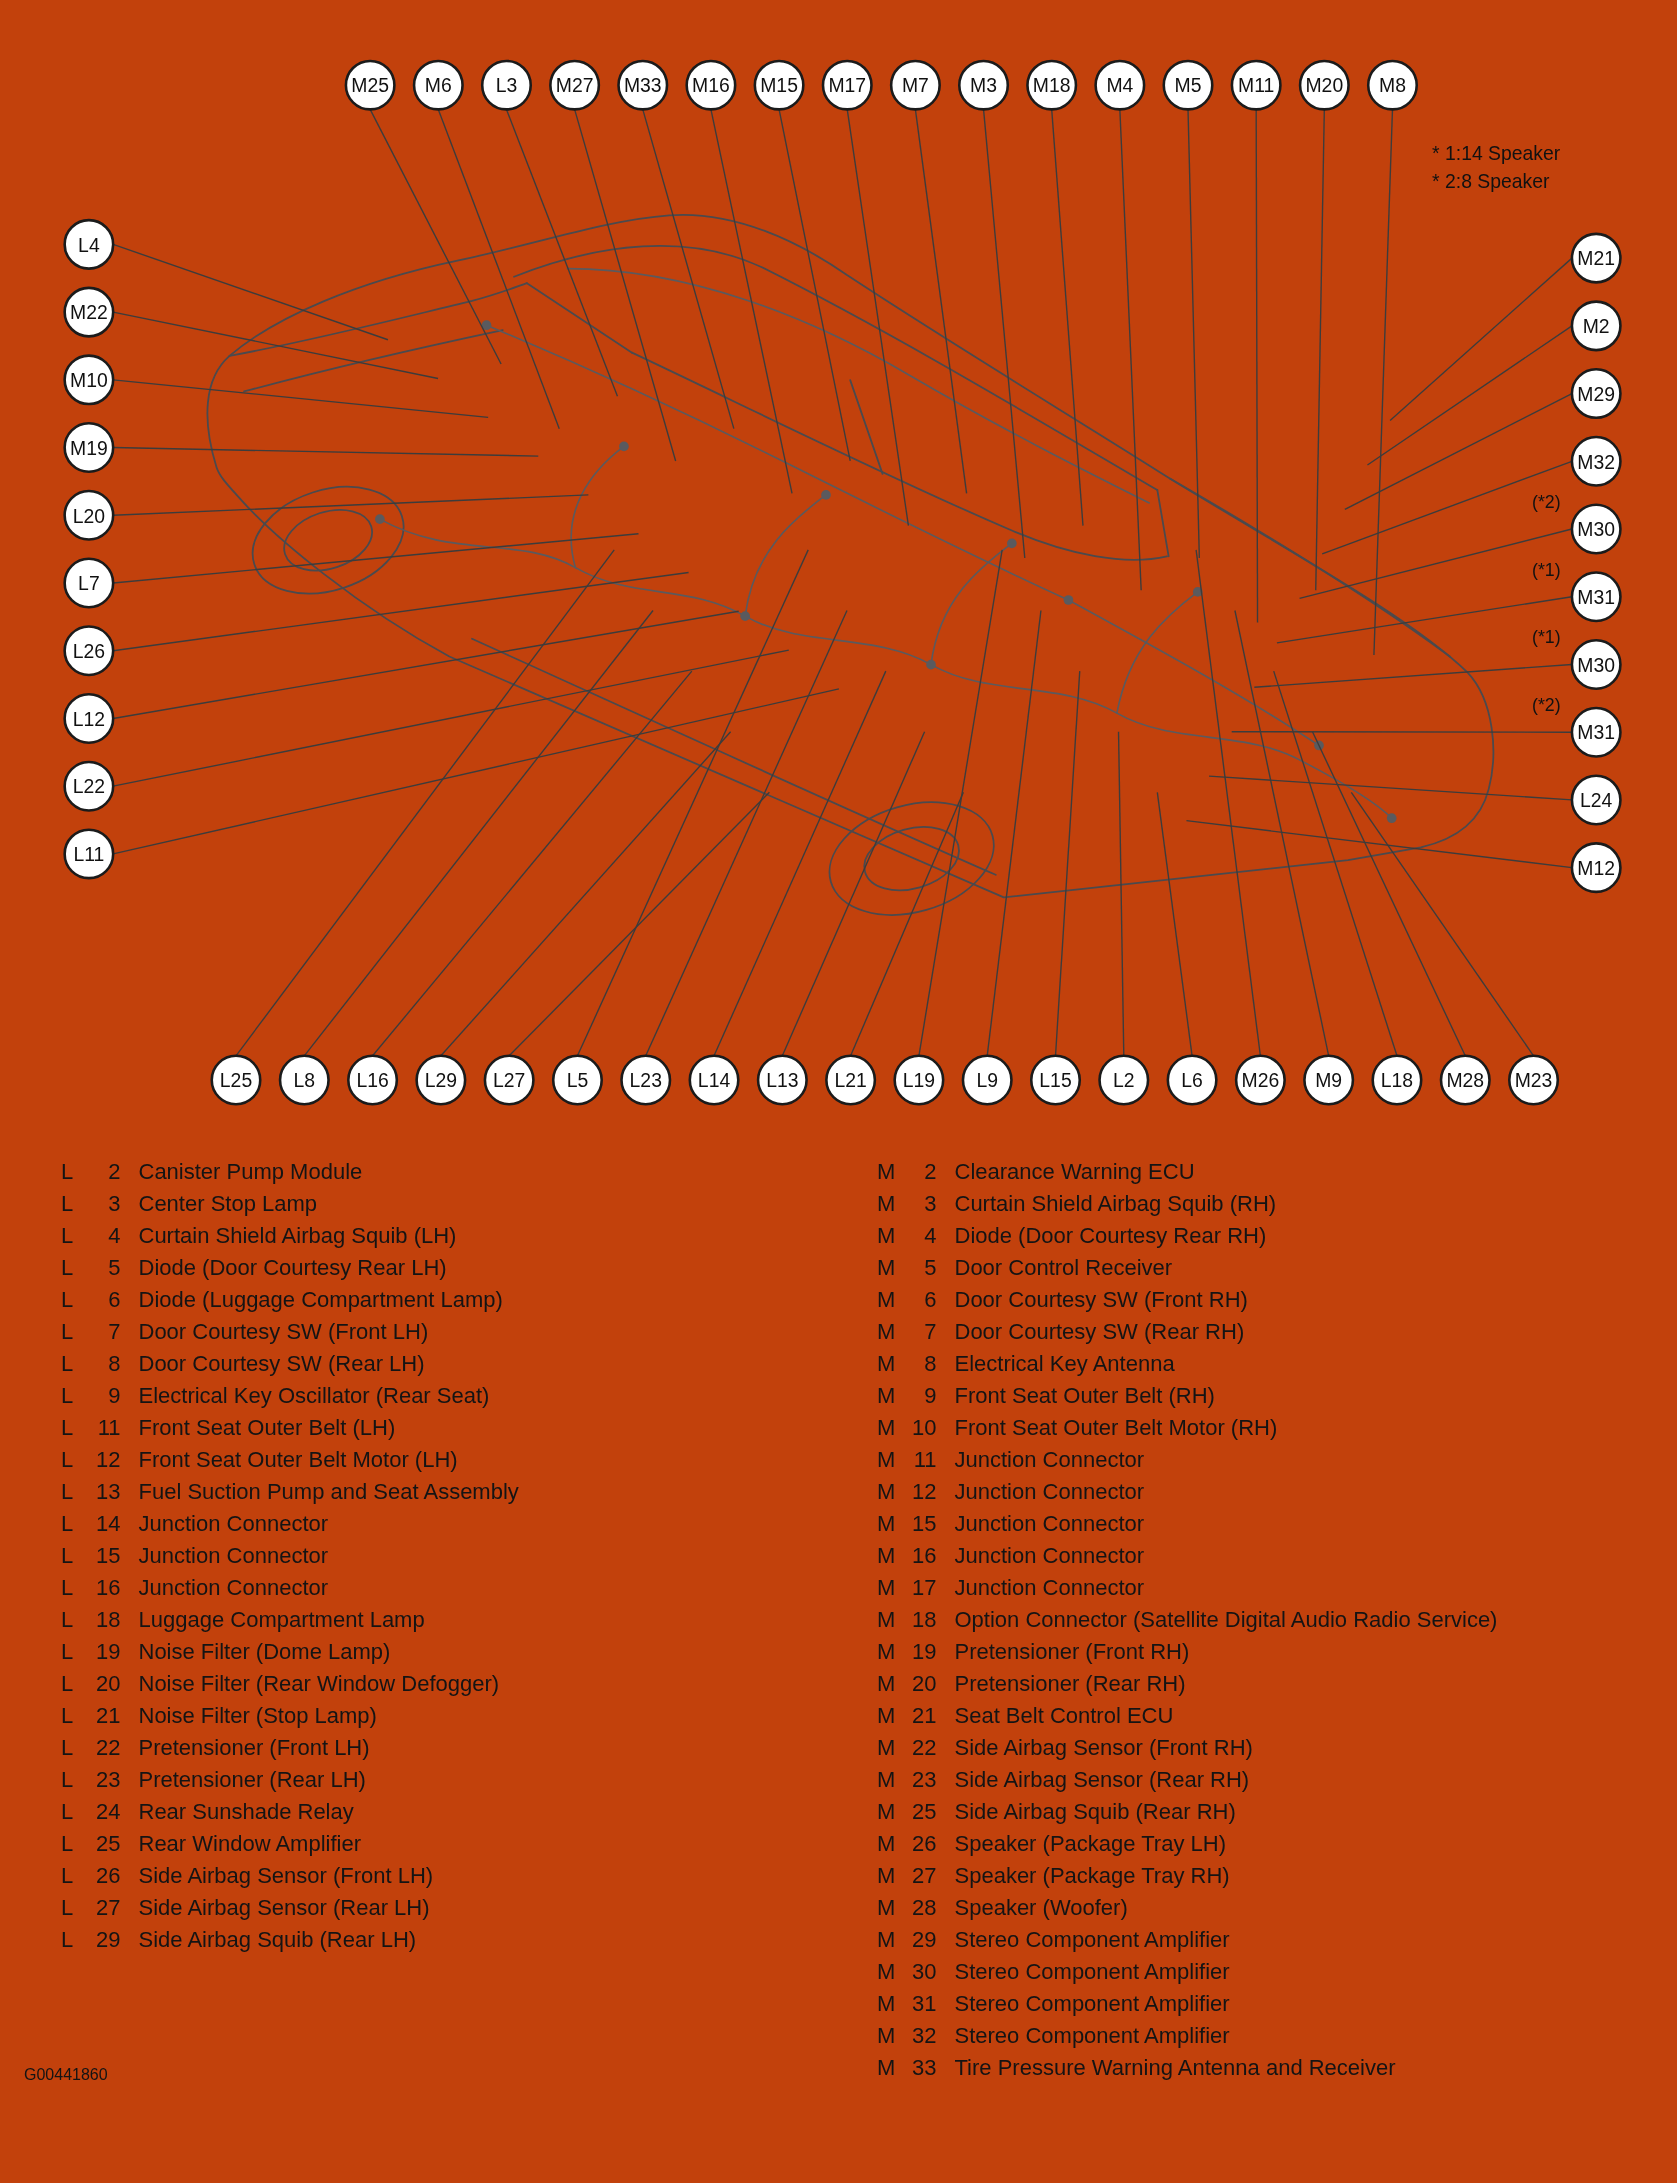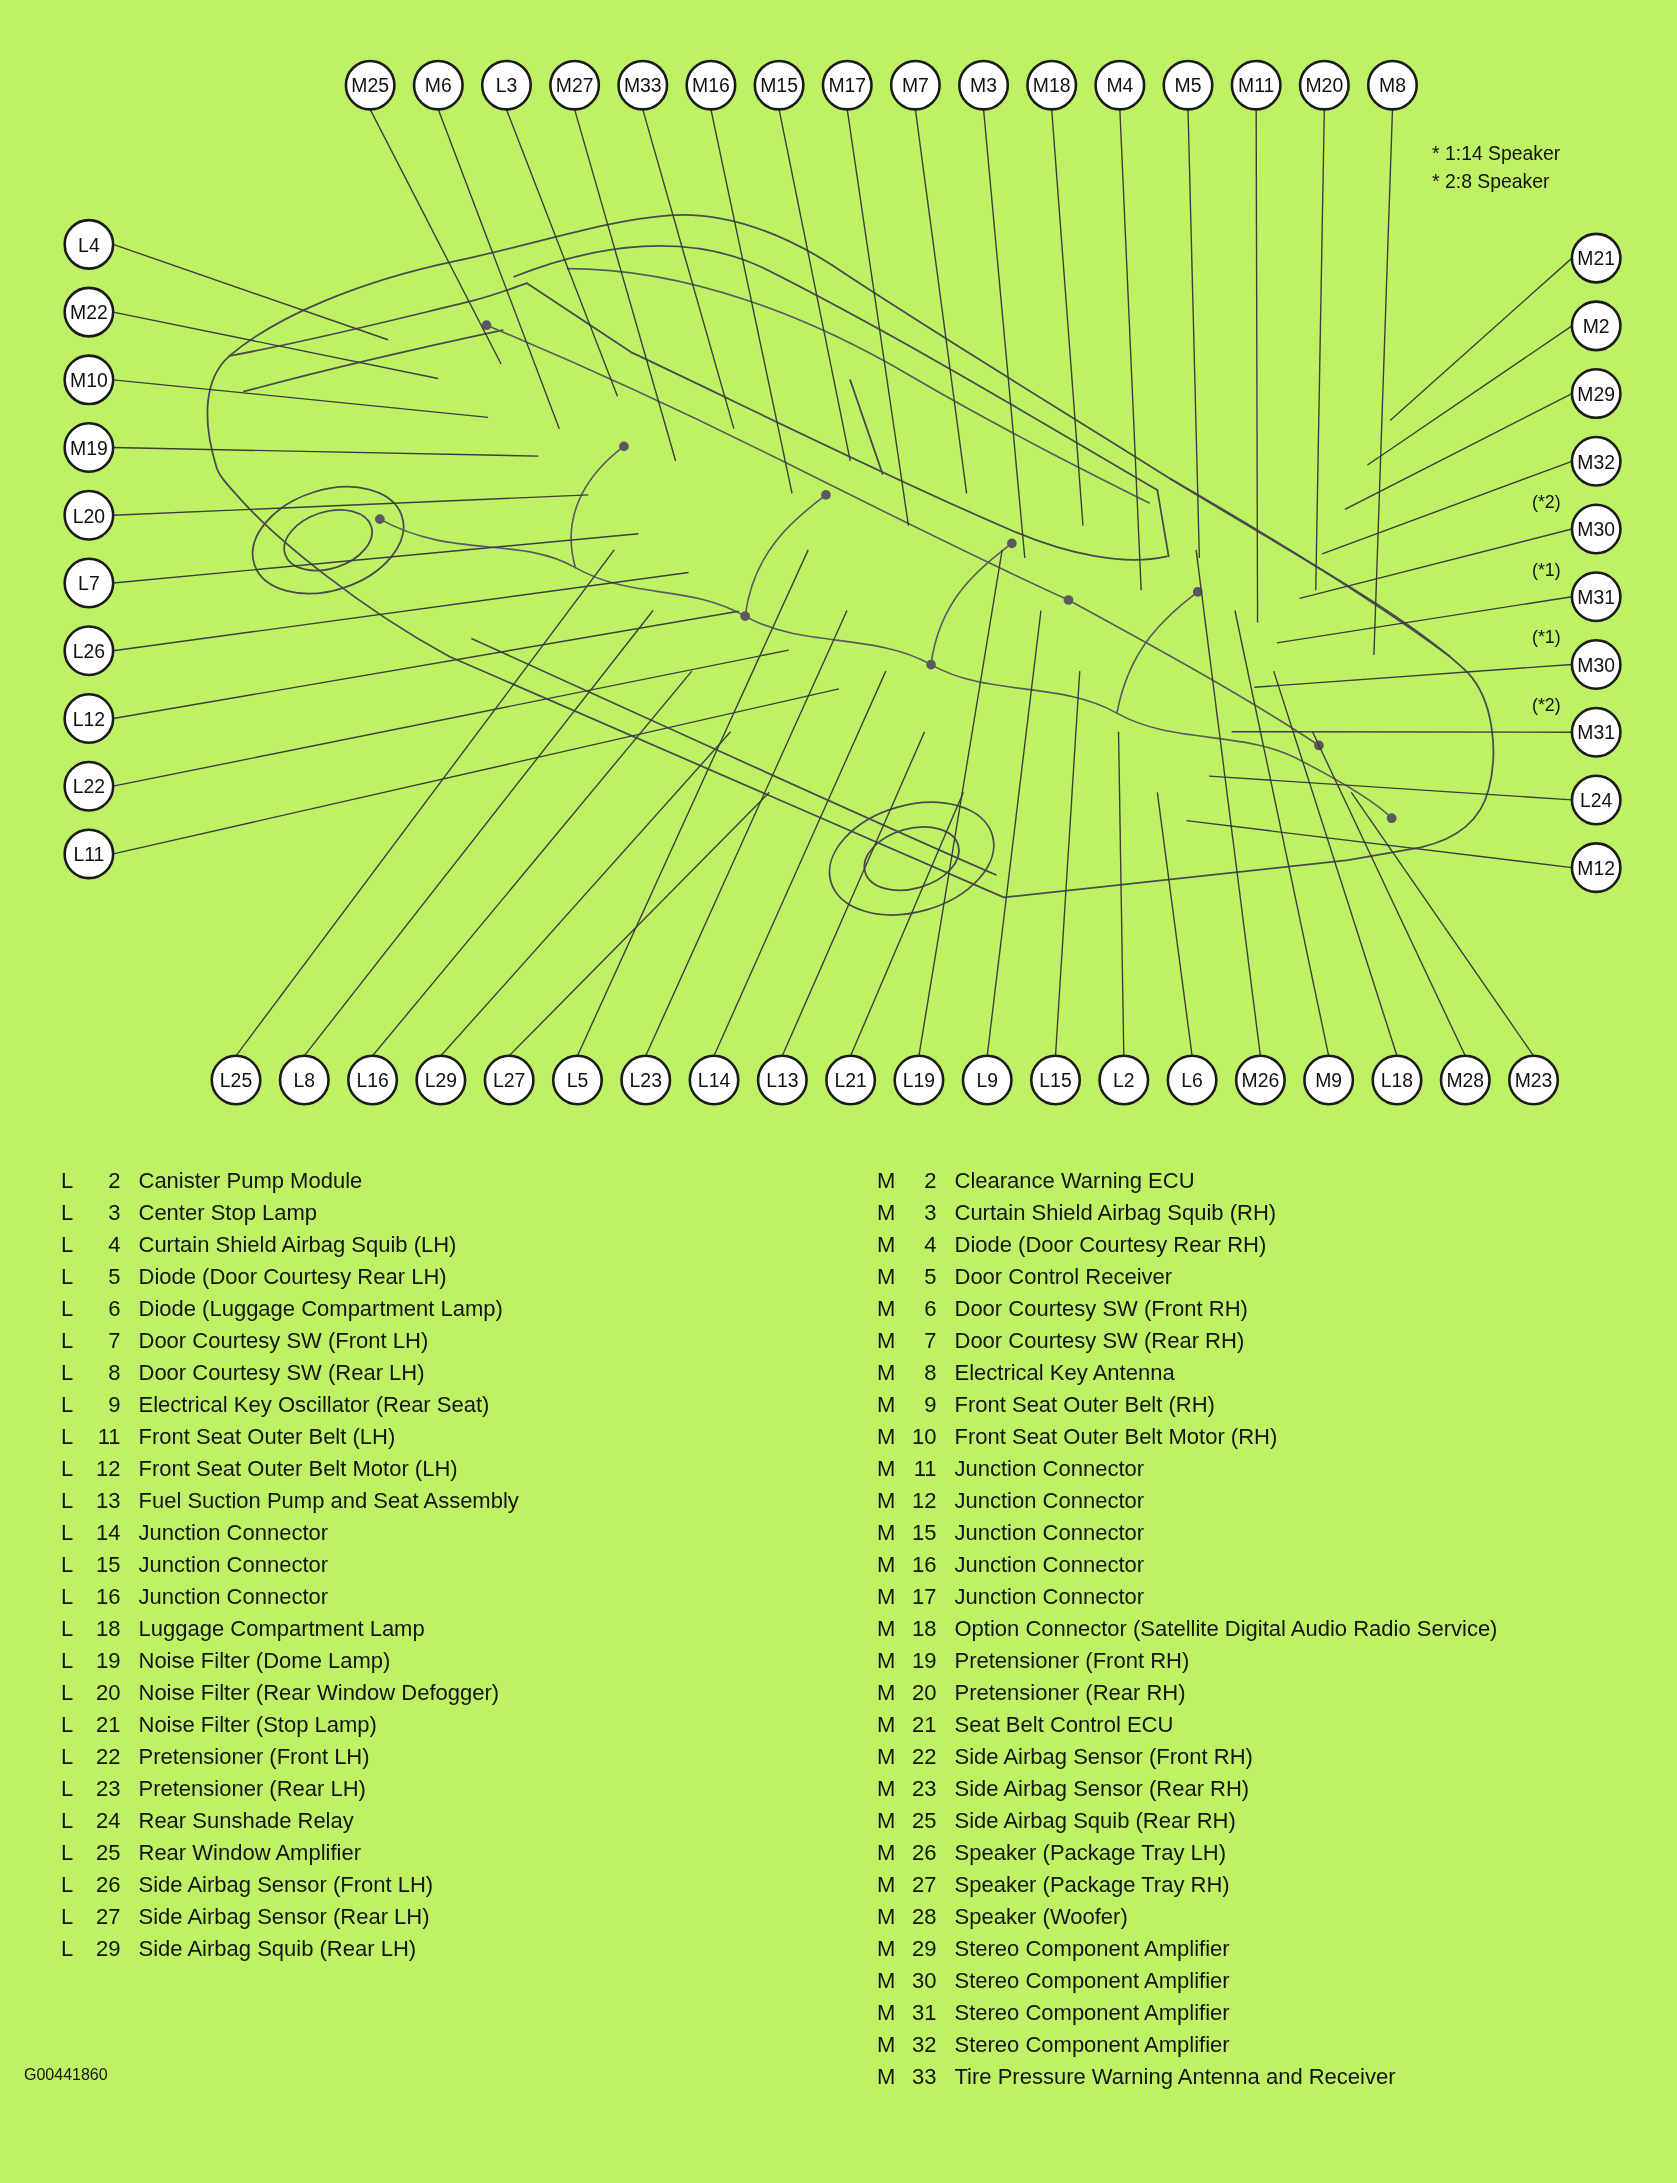--- a/index.html
+++ b/index.html
@@ -1,21 +1,21 @@
 <!DOCTYPE html>
 <html style="font-size:13px"><head>
 <meta charset="utf-8">
 <title>Diagram</title>
 <style>
   html, body { margin: 0; padding: 0; background: #ffffff; }
   .page {
     position: relative;
     width: 1677px;
     height: 2183px;
-    background: #bef264;
+    background: #c2410c;
     font-family: "Liberation Sans", sans-serif;
     color: #141414;
     overflow: hidden;
   }
   #diagram-svg { position: absolute; left: 0; top: 0; }
 
   
   #leader-lines line { stroke: #3c3c3c; stroke-width: 1.7; }
 
   
@@ -29,21 +29,21 @@
   #harness path { stroke: #5a5a5e; fill: none; stroke-width: 2; stroke-linecap: round; }
   #harness .node { fill: #5a5a5e; stroke: none; }
 
   
   .legend-col { position: absolute; width: 792px; }
   #legend-left  { left: 61px;   top: 1156px; }
   #legend-right { left: 877px; top: 1156px; }
   .legend-row { display: flex; align-items: baseline; height: 32px; font-size: 22px; line-height: 32px; white-space: nowrap; }
   .code-letter { display: inline-block; width: 27.5px; }
   .code-num    { display: inline-block; width: 32px; text-align: right; }
-  .comp-name   { margin-left: 18px; margin-top: 9px; }
+  .comp-name   { margin-left: 18px; }
 
   .figure-code {
     position: absolute;
     left: 24px;
     top: 2066px;
     font-size: 16px;
     color: #141414;
   }
 </style>
 </head>

